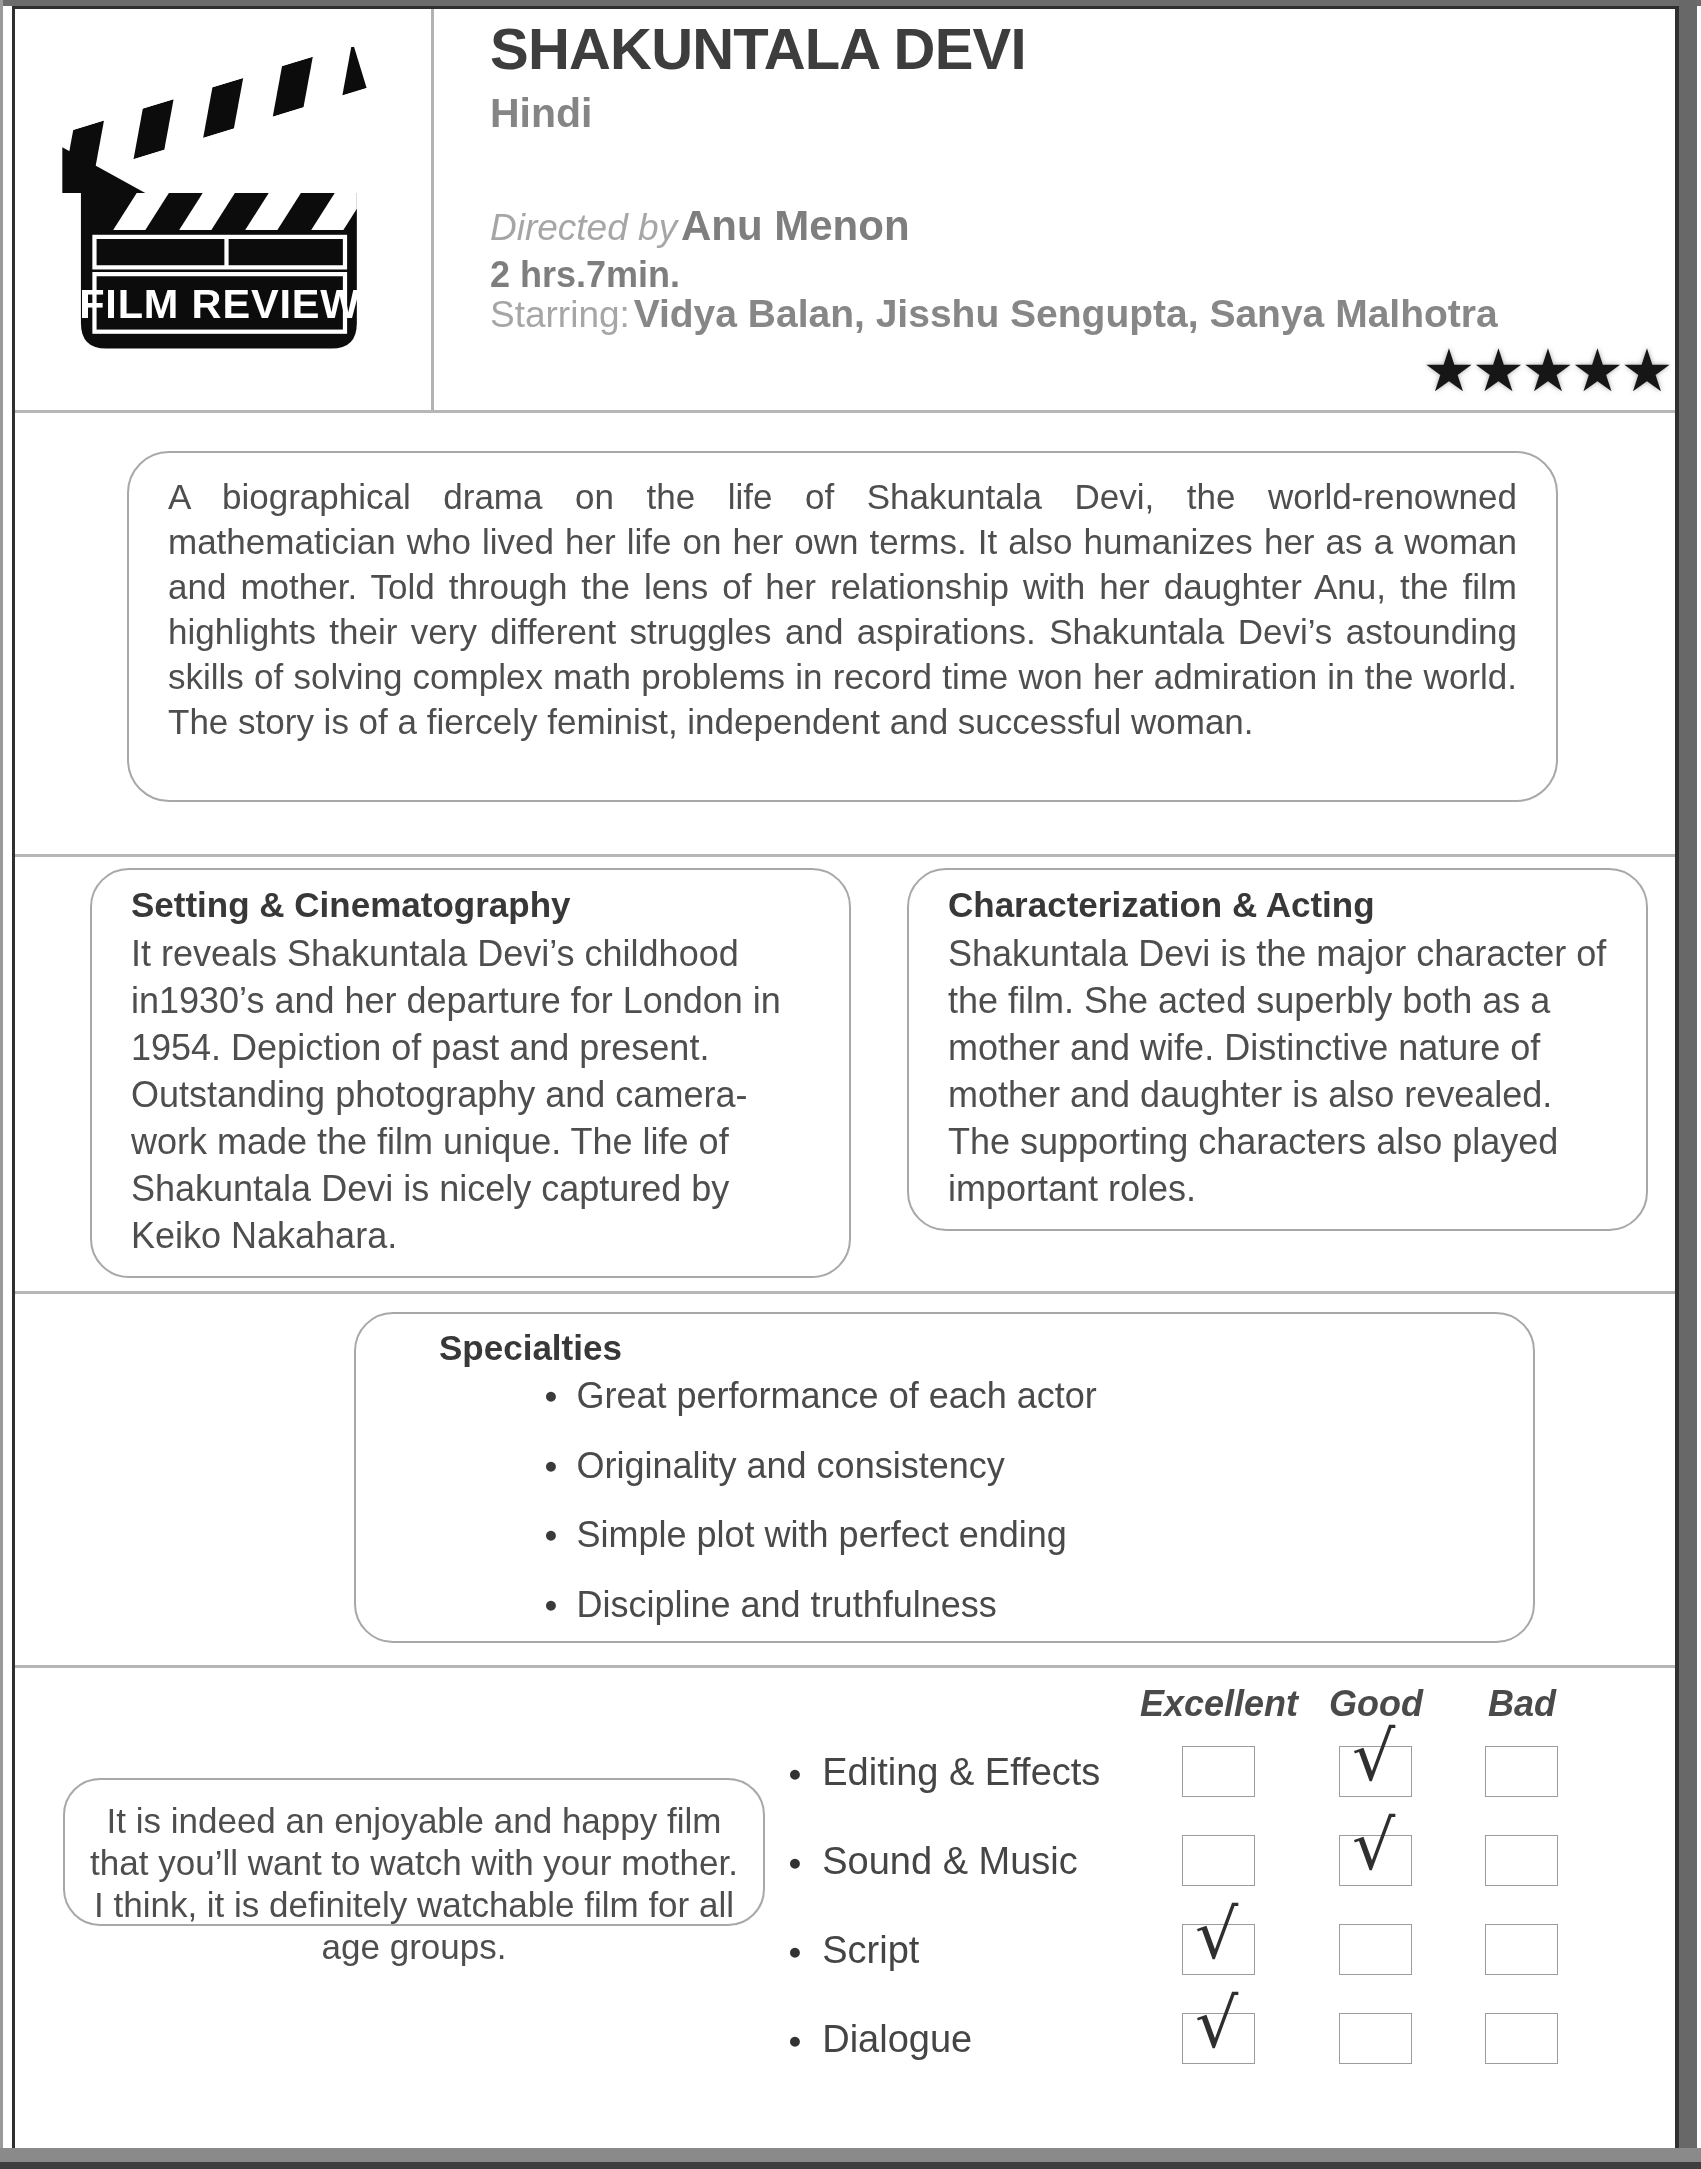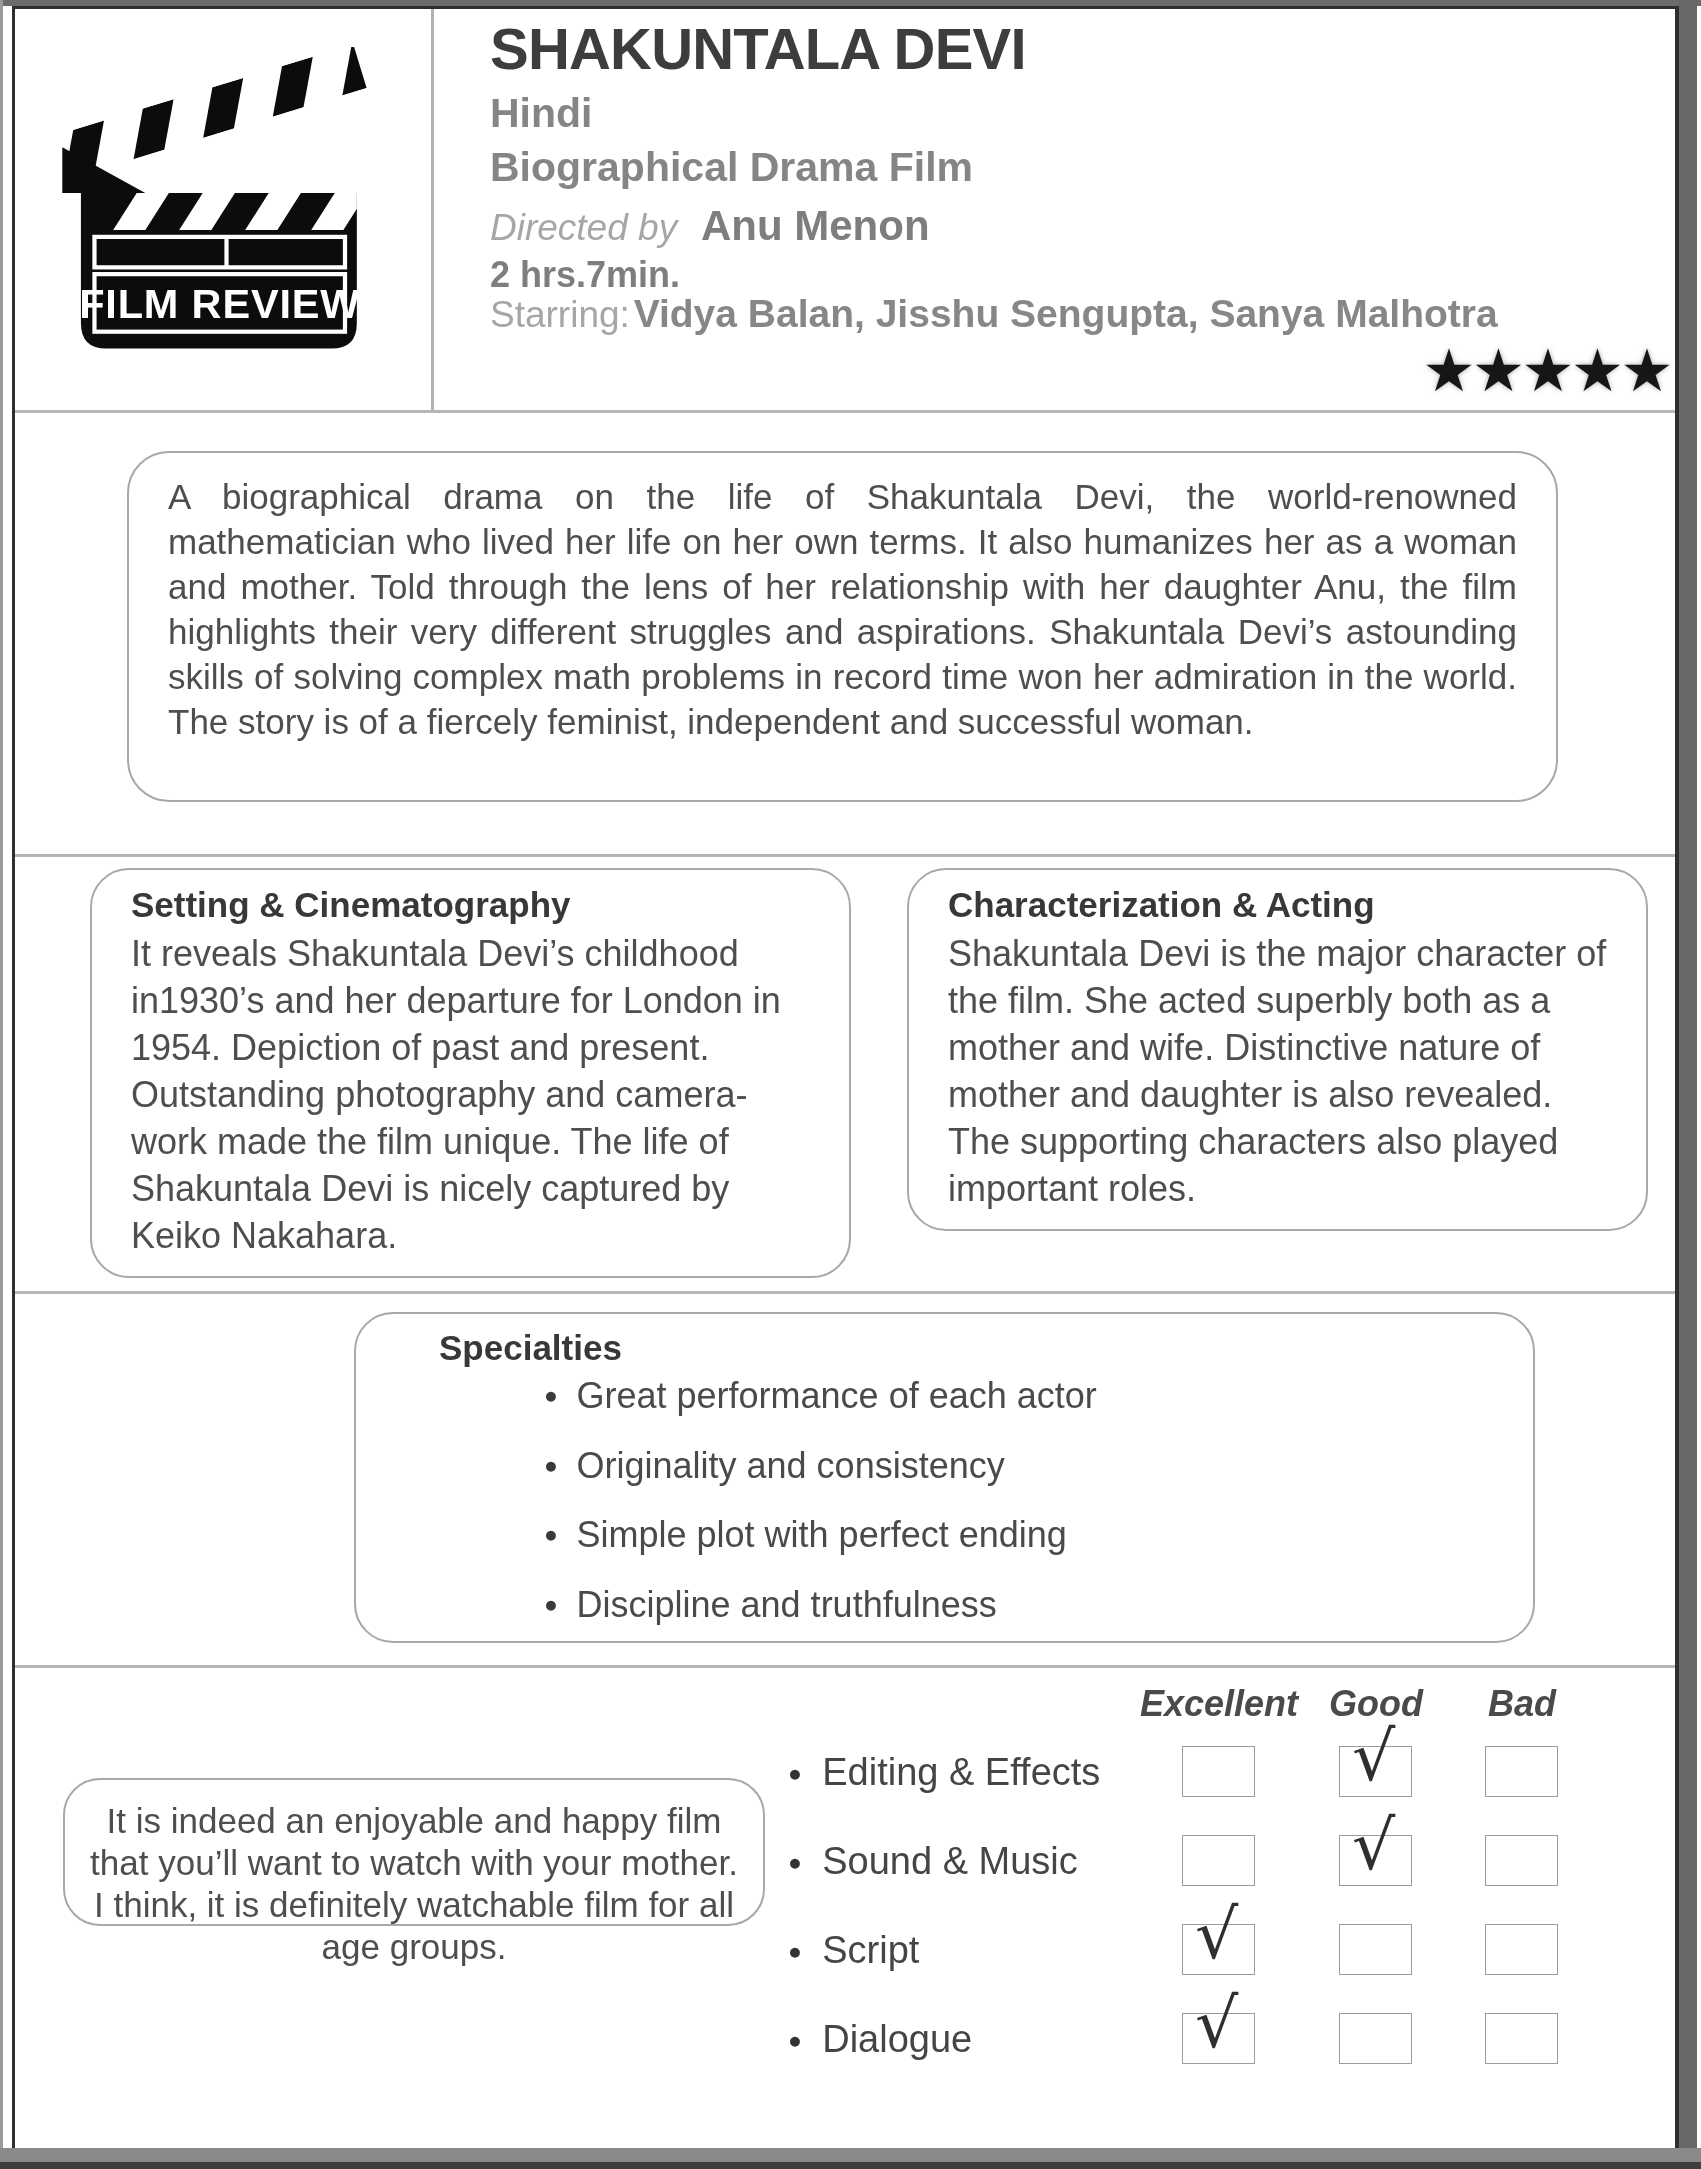--- a/index.html
+++ b/index.html
@@ -21,21 +21,21 @@
   .vline-header{position:absolute;left:431px;top:7.6px;width:2.5px;height:403px;background:#b2b2b2;}
 
   
   .logo-svg{position:absolute;left:42px;top:47px;width:347px;height:307px;}
   .film-title{position:absolute;left:490px;top:15.3px;font-size:58px;font-weight:800;
               letter-spacing:-0.8px;color:#3d3d3d;white-space:nowrap;}
   .h-lang{position:absolute;left:490px;top:90px;font-size:41px;font-weight:bold;color:#858585;}
   .h-genre{position:absolute;left:490px;top:144px;font-size:41px;font-weight:bold;color:#858585;}
   .h-directed{position:absolute;left:490px;top:202px;white-space:nowrap;}
   .h-directed .lbl{font-size:37px;font-style:italic;color:#a6a6a6;}
-  .h-directed .val{font-size:42px;font-weight:bold;color:#7e7e7e;margin-left:20px;}
+  .h-directed .val{font-size:42px;font-weight:bold;color:#7e7e7e;}
   .h-runtime{position:absolute;left:490px;top:254px;font-size:36px;font-weight:bold;color:#7e7e7e;}
   .h-starring{position:absolute;left:490px;top:292px;white-space:nowrap;}
   .h-starring .lbl{font-size:37px;color:#a6a6a6;}
   .h-starring .val{font-size:39px;font-weight:bold;color:#878787;}
   .stars{position:absolute;left:1365px;top:336px;width:305px;text-align:right;font-size:59px;
          letter-spacing:-3.4px;color:#161616;font-family:"DejaVu Sans",sans-serif;
          text-shadow:0 0 5.1px rgba(90,90,90,.55);white-space:nowrap;}
 
   
   .rbox{position:absolute;border:2.5px solid #a8a8a8;border-radius:42px;background:#fff;box-sizing:border-box;}
@@ -111,21 +111,20 @@
       <polygon points="318,216 346,172 384,172 356,216"></polygon>
     </g>
     <rect x="62" y="224" width="296" height="36" fill="none" stroke="#ffffff" stroke-width="5"></rect>
     <line x1="218" y1="224" x2="218" y2="260" stroke="#ffffff" stroke-width="5"></line>
     <rect x="62" y="268" width="296" height="68" fill="none" stroke="#ffffff" stroke-width="5"></rect>
     <text x="210" y="320" text-anchor="middle" fill="#ffffff" font-family="Liberation Sans, sans-serif" font-size="49" font-weight="bold" letter-spacing="1">FILM REVIEW</text>
   </svg>
 
   <div class="film-title">SHAKUNTALA DEVI</div>
   <div class="h-lang">Hindi</div>
-  <div class="h-genre">Biographical Drama Film</div>
   <div class="h-directed">
     <span class="lbl">Directed by</span>
     <span class="val">Anu Menon</span>
   </div>
   <div class="h-runtime">2 hrs.7min.</div>
   <div class="h-starring">
     <span class="lbl">Starring:</span>
     <span class="val">Vidya Balan, Jisshu Sengupta, Sanya Malhotra</span>
   </div>
   <div class="stars">★★★★★</div>

